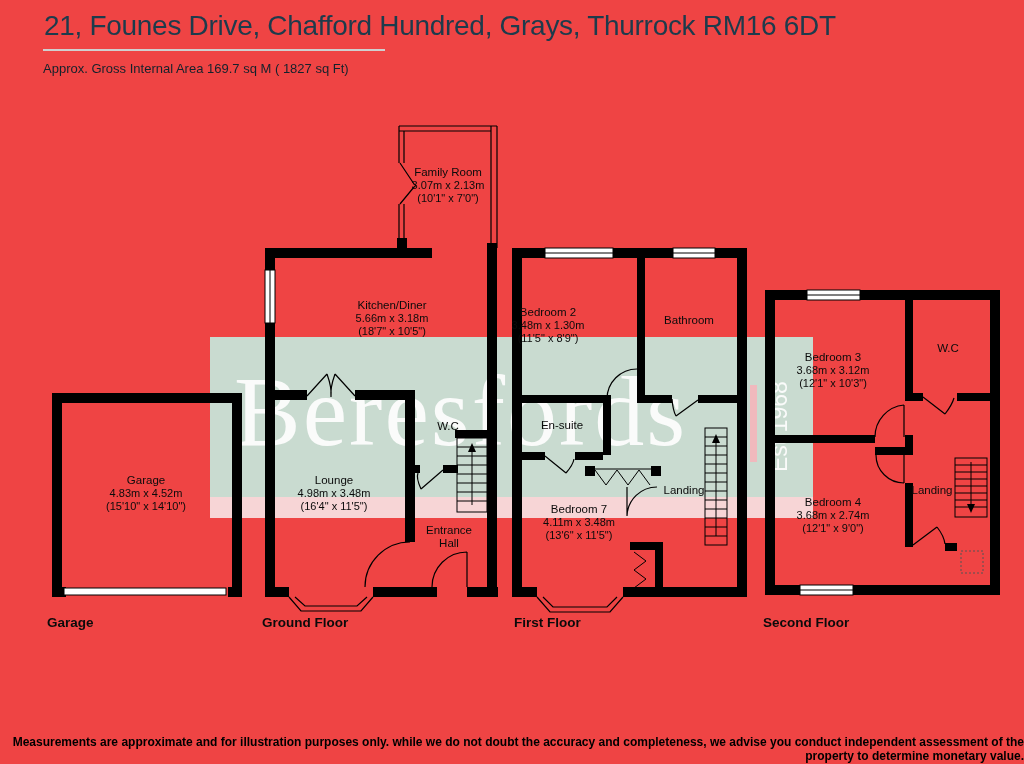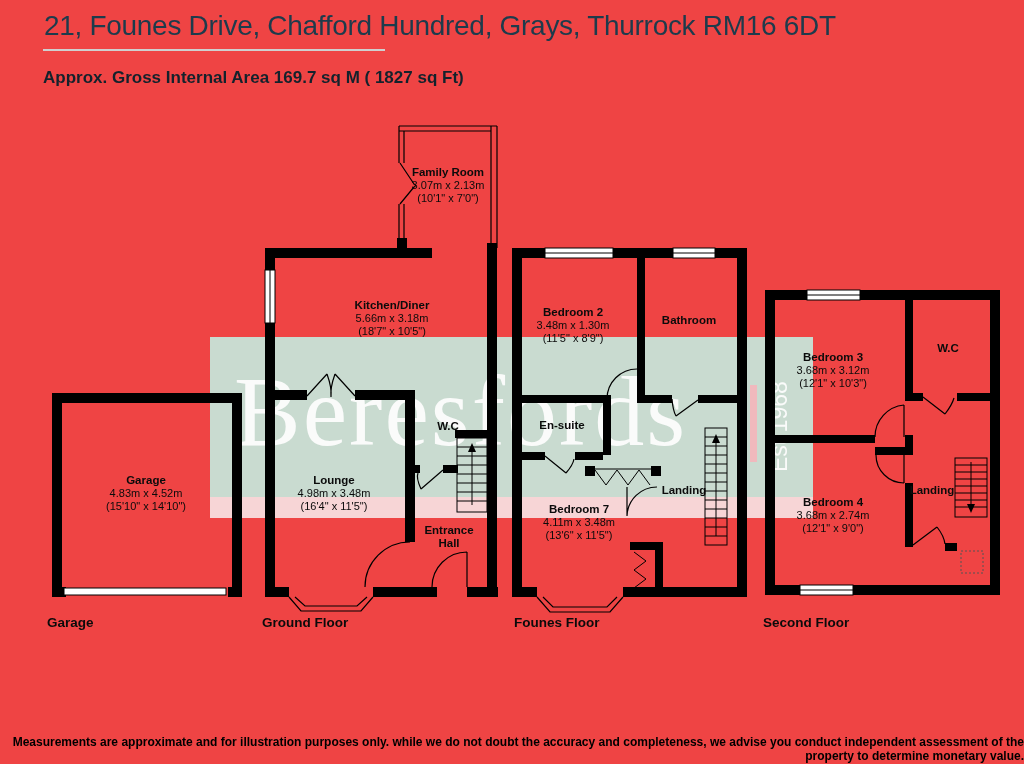--- a/index.html
+++ b/index.html
@@ -2,21 +2,21 @@
 <html style="--band_green: #c9dbd0; --band_pink: #f7d5d6; --accent_bar: #f0b9bd; --title_color: #1d3b4c;"><head>
 <meta charset="utf-8">
 <style>
   html,body{margin:0;padding:0;background:#fff;}
   .page{position:relative;width:1024px;height:764px;background:#ef4444;overflow:hidden;
         font-family:"Liberation Sans",sans-serif;color:#0b0b0b;}
   
   .title{position:absolute;left:44px;top:10px;font-size:28px;line-height:32px;
          color:var(--title_color,#1d3b4c);letter-spacing:-0.3px;white-space:nowrap;}
   .rule{position:absolute;left:43px;top:49px;width:342px;height:2px;background:#cfcfcf;}
-  .subtitle{position:absolute;left:43px;top:68px;font-size:17px;font-weight:bold;
+  .subtitle{position:absolute;left:43px;top:61px;font-size:13px;font-weight:normal;
             color:#13222c;white-space:nowrap;}
   
   .band-green{position:absolute;left:210px;top:337px;width:603px;height:160px;
               background:var(--band_green,#c9dbd0);}
   .band-pink{position:absolute;left:210px;top:497px;width:603px;height:21px;
              background:var(--band_pink,#f7d5d6);}
   .brand{position:absolute;left:234px;top:362px;font-family:"Liberation Serif",serif;
          font-size:100px;line-height:100px;letter-spacing:2px;color:#fdfdfd;opacity:.95;
          white-space:nowrap;}
   .est-bar{position:absolute;left:750px;top:385px;width:7px;height:77px;
@@ -27,21 +27,21 @@
   svg.plan{position:absolute;left:0;top:0;width:1024px;height:764px;}
   svg.plan rect{fill:#000;}
   svg.plan .t{fill:none;stroke:#000;stroke-width:1.2;}
   svg.plan .win{fill:#fff;stroke:#000;stroke-width:1;}
   svg.plan .tr{fill:none;stroke:#000;stroke-width:1;}
   svg.plan polygon{fill:#000;}
   svg.plan .dash{fill:none;stroke:#555;stroke-width:1;stroke-dasharray:2 2;}
   
   .room-label{position:absolute;transform:translate(-50%,-50%);text-align:center;
               white-space:nowrap;color:#0b0b0b;}
-  .room-label .rn{font-size:11.5px;font-weight:bold;line-height:13px;}
+  .room-label .rn{font-size:11.5px;font-weight:normal;line-height:13px;}
   .room-label .rd{font-size:11px;line-height:13px;text-align:center;}
   .room-label.wrap{white-space:normal;width:66px;}
   .floor-caption{position:absolute;font-size:13.5px;font-weight:bold;color:#0b0b0b;
                  white-space:nowrap;}
   
   .foot1{position:absolute;left:0;top:735px;width:1024px;text-align:right;
          font-size:12px;font-weight:bold;color:#000;}
   .foot2{position:absolute;left:0;top:747px;width:1024px;text-align:center;
          font-size:9px;font-weight:bold;color:#000;}
 </style>
@@ -208,21 +208,21 @@
   </div>
   <div class="room-label" style="left:334px;top:493px">
     <div class="rn">Lounge</div>
     <div class="rd">4.98m x 3.48m</div>
     <div class="rd">(16'4" x 11'5")</div>
   </div>
   <div class="room-label wrap" style="left:449px;top:537px">
     <div class="rn">Entrance Hall</div>
   </div>
 
-  <div class="room-label" style="left:573px;top:325px">
+  <div class="room-label" style="left:548px;top:325px">
     <div class="rn">Bedroom 2</div>
     <div class="rd">3.48m x 1.30m</div>
     <div class="rd">(11'5" x 8'9")</div>
   </div>
   <div class="room-label" style="left:689px;top:320px">
     <div class="rn">Bathroom</div>
   </div>
   <div class="room-label" style="left:562px;top:425px">
     <div class="rn">En-suite</div>
   </div>
@@ -247,18 +247,18 @@
     <div class="rn">Bedroom 4</div>
     <div class="rd">3.68m x 2.74m</div>
     <div class="rd">(12'1" x 9'0")</div>
   </div>
   <div class="room-label" style="left:932px;top:490px">
     <div class="rn">Landing</div>
   </div>
 
   <div class="floor-caption" style="left:47px;top:615px">Garage</div>
   <div class="floor-caption" style="left:262px;top:615px">Ground Floor</div>
-  <div class="floor-caption" style="left:514px;top:615px">Founes Floor</div>
+  <div class="floor-caption" style="left:514px;top:615px">First Floor</div>
   <div class="floor-caption" style="left:763px;top:615px">Second Floor</div>
 
   <div class="foot1">Measurements are approximate and for illustration purposes only. while we do not doubt the accuracy and completeness, we advise you conduct independent assessment of the property to determine monetary value.</div>
 
 </div>
 
 </body></html>

